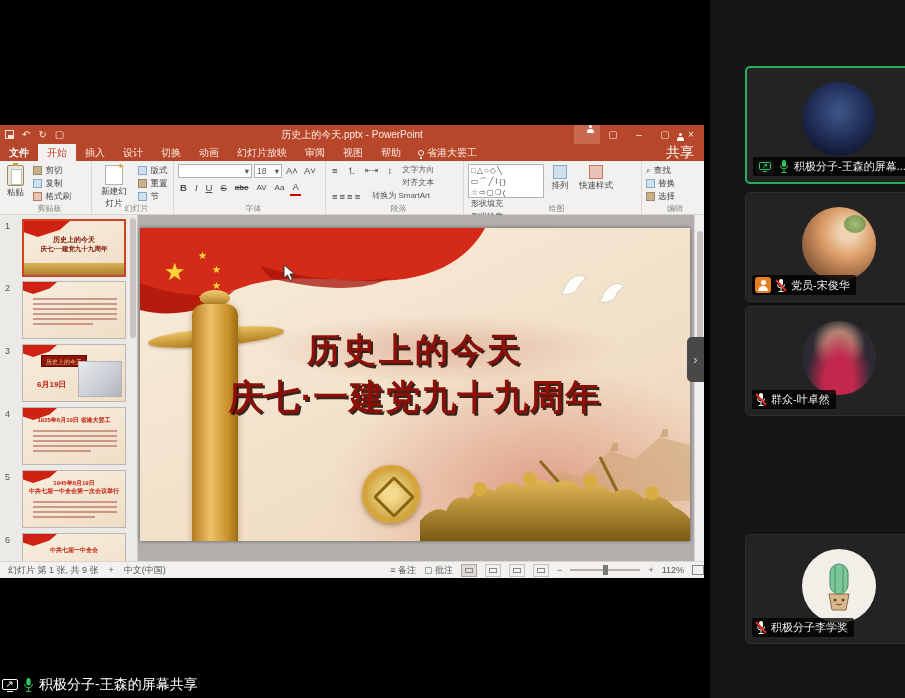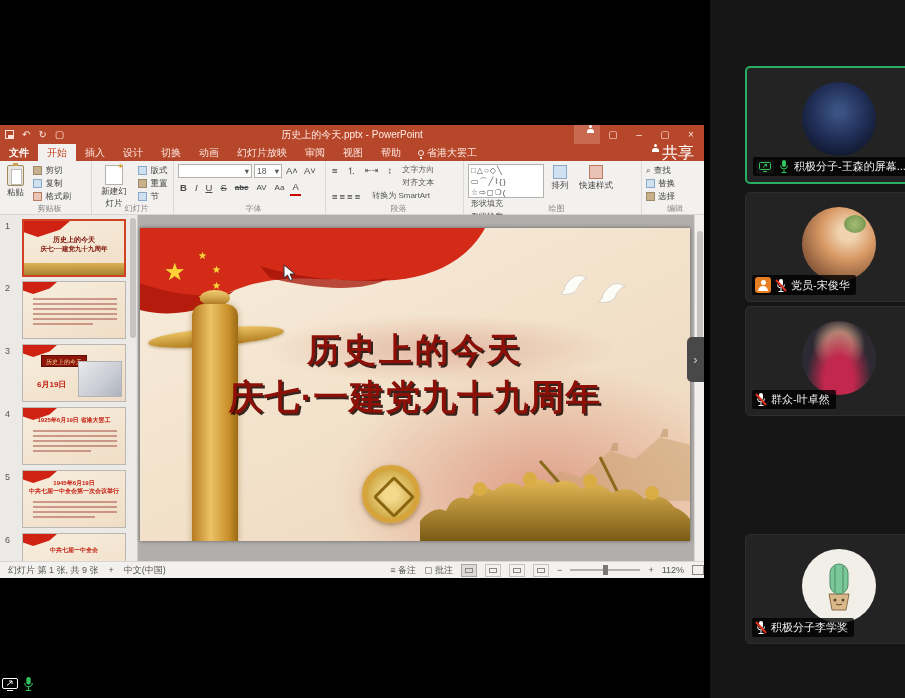--- a/index.html
+++ b/index.html
@@ -20,21 +20,21 @@
   .win-ctrls .wc { width:26px; text-align:center; font-size:10px; line-height:19px; color:#ffe3da; }
   .win-ctrls .user-box { background:#c96a50; color:#fff; }
 
   .tabrow { position:absolute; left:0; top:19px; width:100%; height:17px; background:#b7472a; display:flex; align-items:flex-end; }
   .tab { font-size:10px; line-height:17px; padding:0 9px; color:#fde7df; white-space:nowrap; }
   .tab.file { color:#fff; font-weight:bold; }
   .tab.active { background:#f2f1ef; color:#c43e1c; }
   .tellme { display:flex; align-items:center; gap:3px; font-size:10px; color:#fde7df; padding:0 8px; line-height:17px; }
   .bulb { width:6px; height:6px; border:1px solid #fde7df; border-radius:50%; position:relative; }
   .bulb::after { content:""; position:absolute; left:1px; top:6px; width:2px; height:2px; background:#fde7df; }
-  .share-btn { margin-left:auto; display:flex; align-items:flex-start; gap:3px; font-size:16px; color:#fff; padding:0 10px; line-height:17px; }
+  .share-btn { margin-left:auto; display:flex; align-items:center; gap:3px; font-size:14px; color:#fff; padding:0 10px; line-height:17px;flex-direction:column; }
   .person-ico { width:7px; height:8px; position:relative; }
   .person-ico::before { content:""; position:absolute; left:2px; top:0; width:3px; height:3px; border-radius:50%; background:#fff; }
   .person-ico::after { content:""; position:absolute; left:0; top:4px; width:7px; height:4px; border-radius:3px 3px 0 0; background:#fff; }
 
   
   .ribbon { position:absolute; left:0; top:36px; width:100%; height:54px; background:#f2f1ef; border-bottom:1px solid #d8d5d2; display:flex; }
   .grp { position:relative; height:100%; border-right:1px solid #dbd8d5; padding:3px 4px 12px 4px; }
   .grp-label { position:absolute; bottom:0; left:8px; right:0; text-align:center; font-size:8px; color:#8a8886; line-height:11px; }
   .bigbtn { display:inline-flex; flex-direction:column; align-items:center; gap:1px; font-size:8.5px; color:#444; text-align:center; vertical-align:top; padding:1px 3px; }
   .smallrows { display:inline-flex; flex-direction:column; gap:1px; vertical-align:top; margin-left:2px; }
@@ -571,15 +571,16 @@
       <rect x="0.5" y="0.5" width="15" height="10" rx="1.5" fill="none" stroke="#fff"></rect>
       <path d="M5,7.5 L10,3 M10,3 L7,3 M10,3 L10,6" stroke="#fff" fill="none"></path>
       <line x1="5" y1="12.5" x2="11" y2="12.5" stroke="#fff"></line>
     </svg>
     <svg width="13" height="16" viewBox="0 0 12 15">
         <rect x="4" y="1" width="4" height="7" rx="2" fill="#31c45f"></rect>
         <path d="M2.5,6.5 a3.5,3.5 0 0 0 7,0" stroke="#31c45f" fill="none"></path>
         <line x1="6" y1="10.5" x2="6" y2="13" stroke="#31c45f"></line>
         <line x1="3.5" y1="13.5" x2="8.5" y2="13.5" stroke="#31c45f"></line>
       </svg>
+    <span class="btxt">积极分子-王森的屏幕共享</span>
   </div>
 
 </div>
 
 </body></html>

